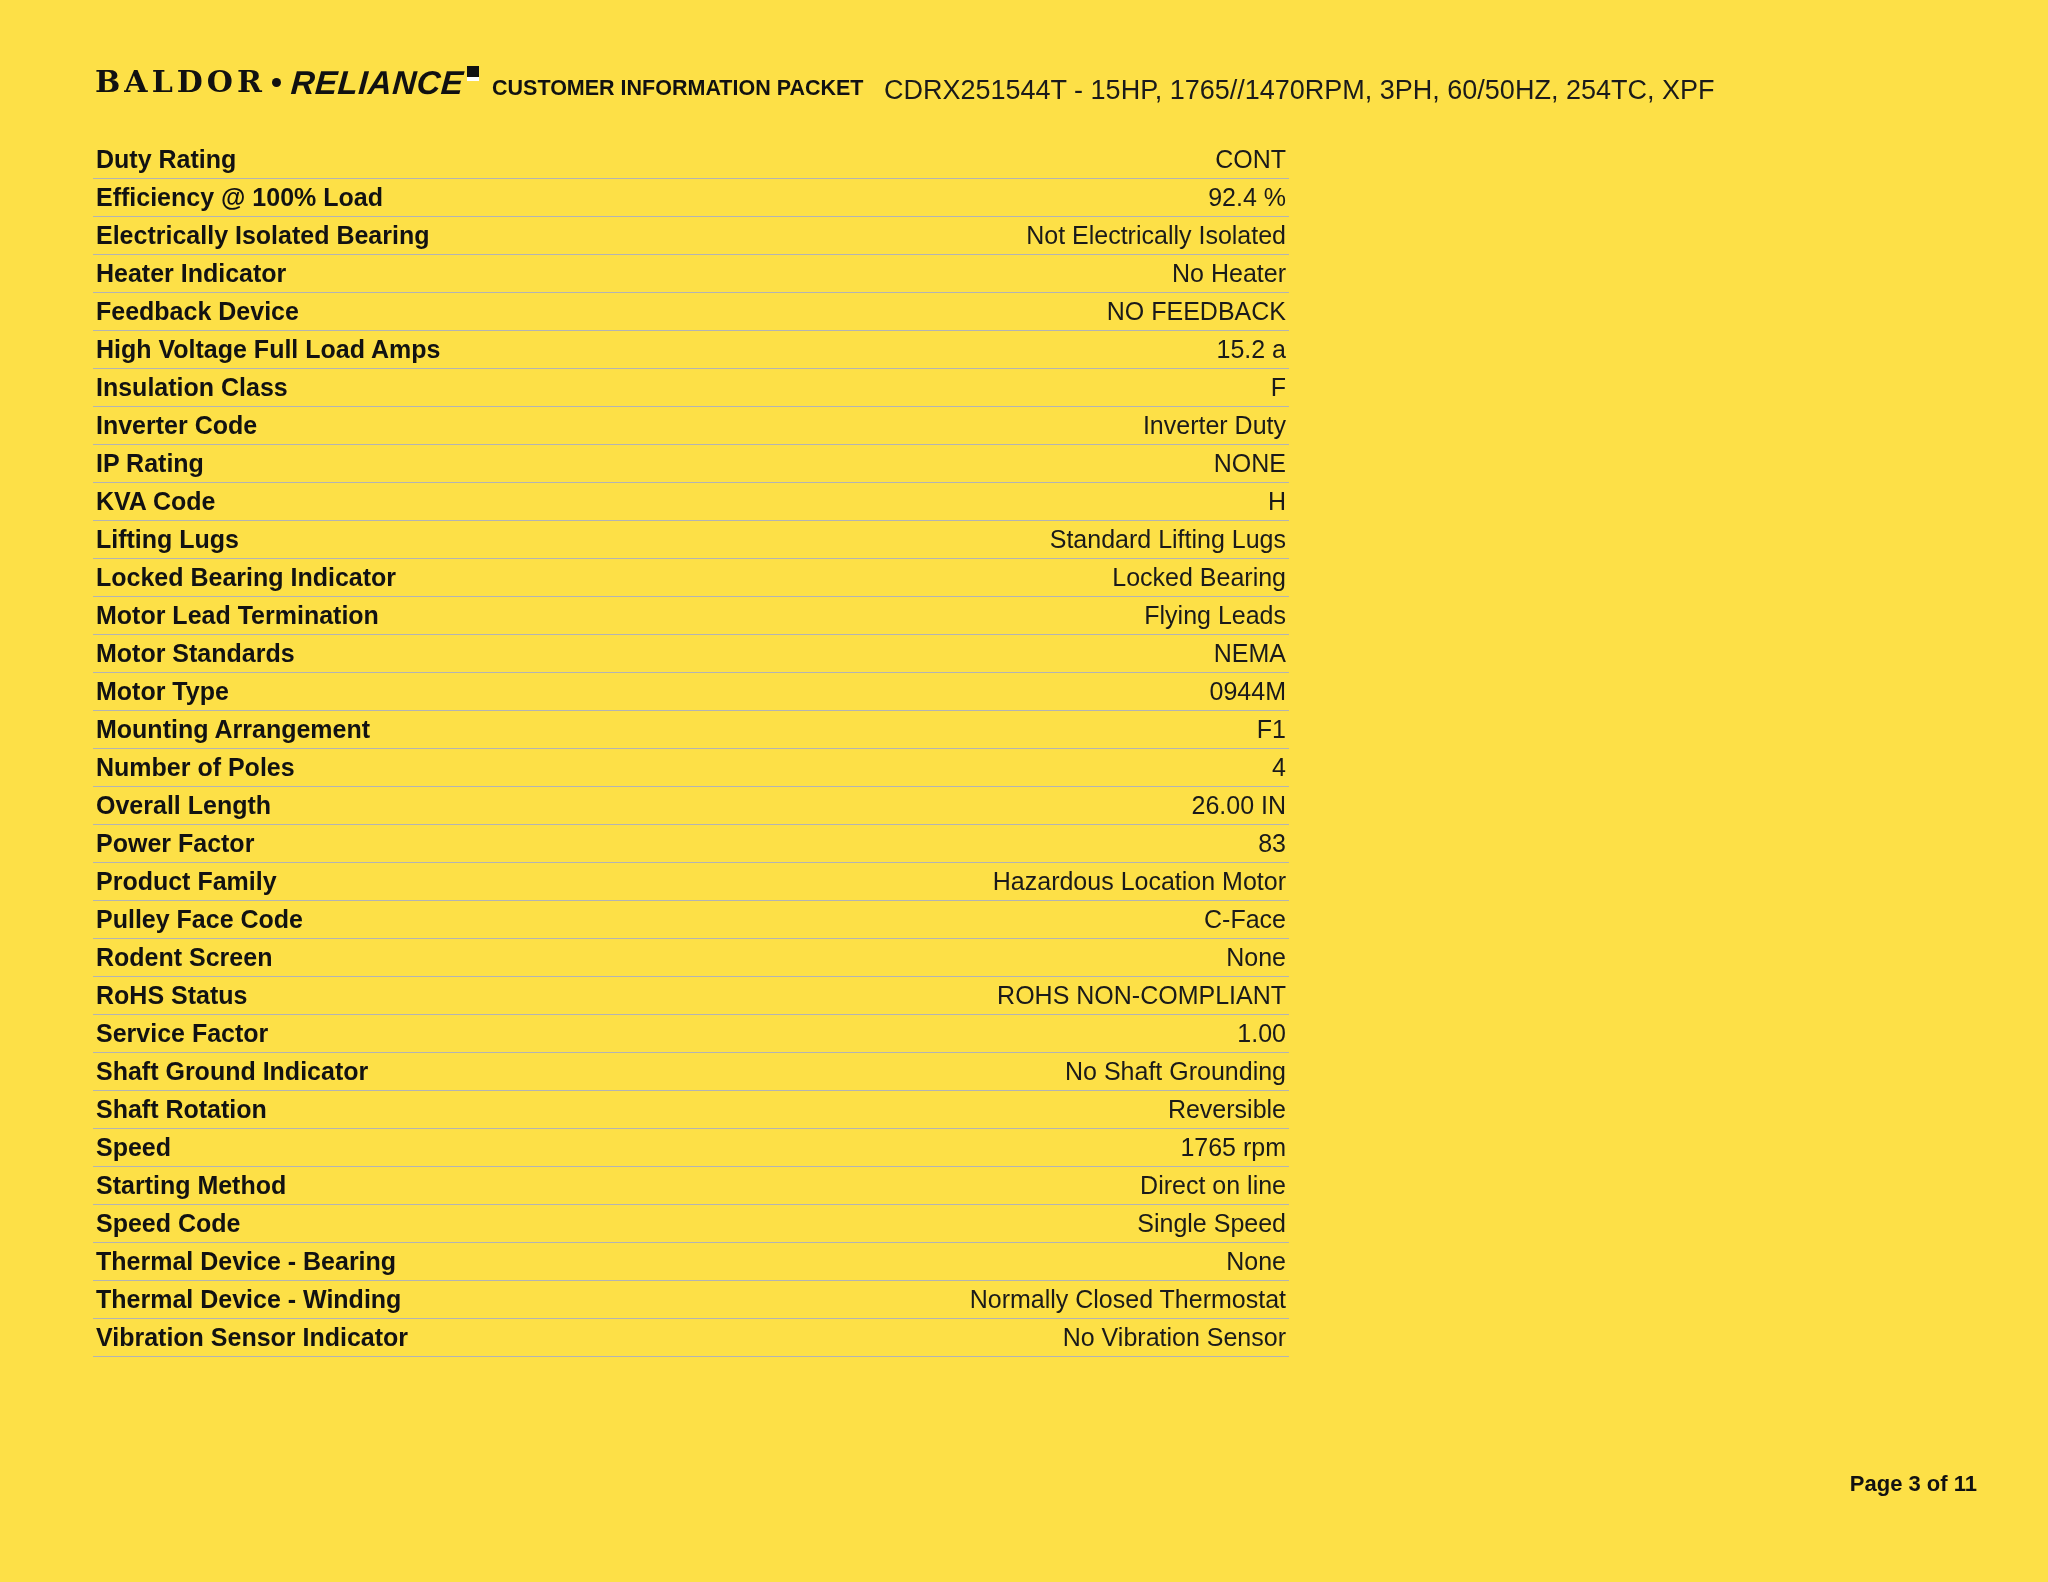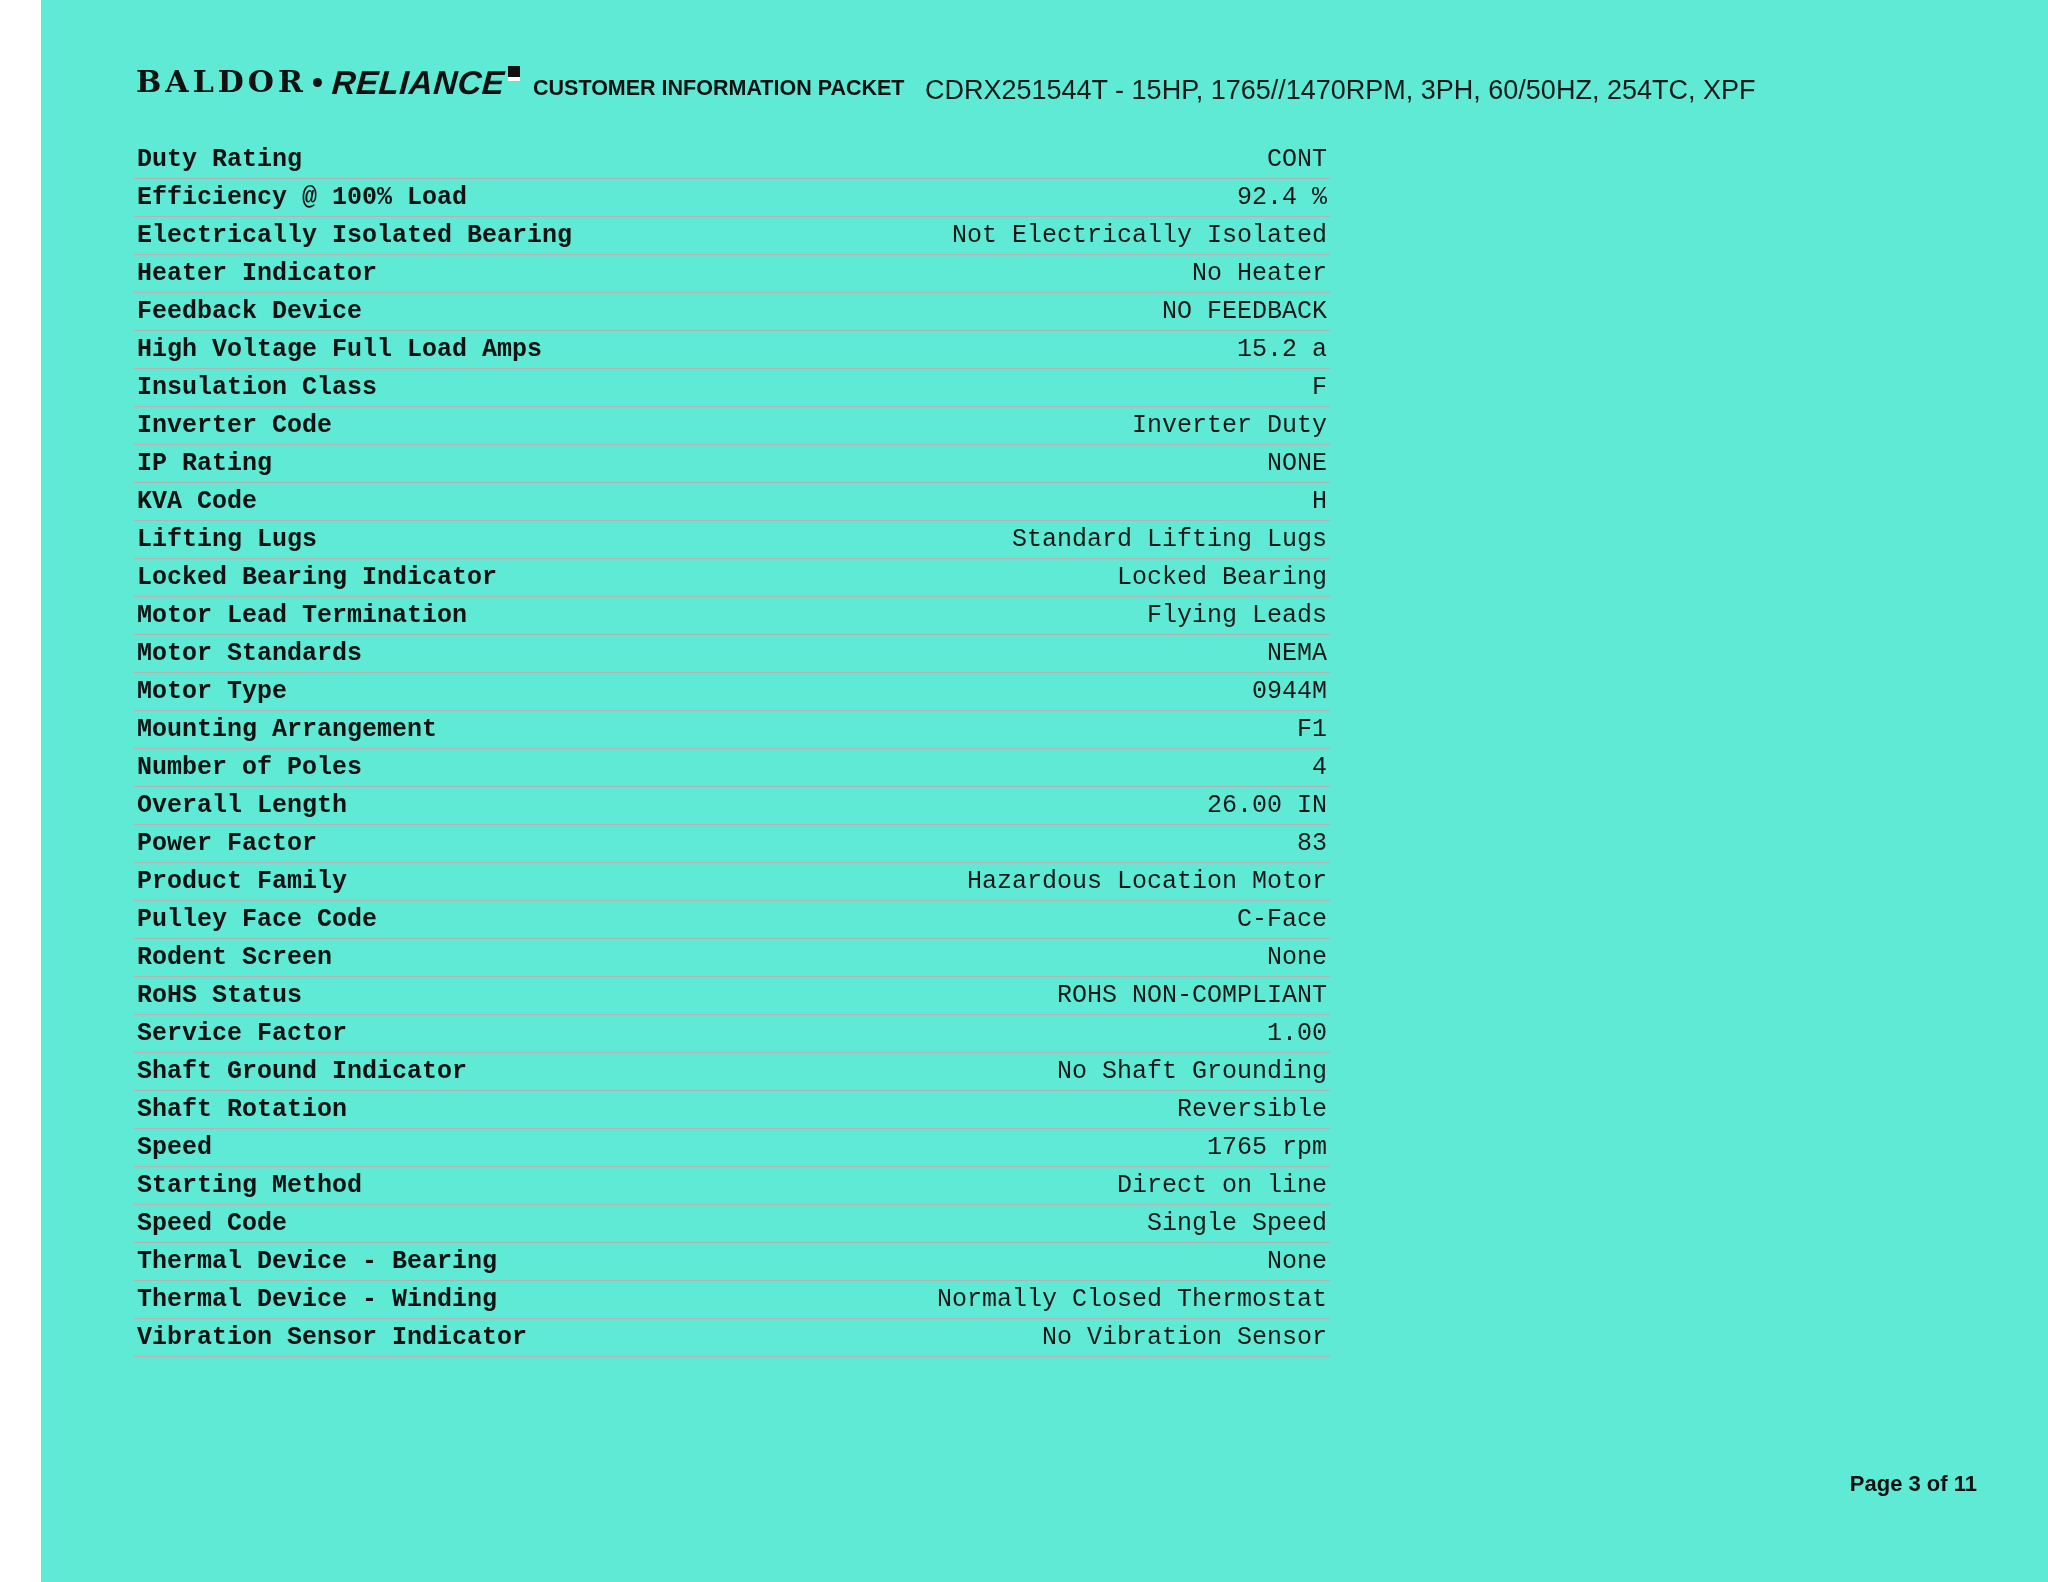--- a/index.html
+++ b/index.html
@@ -3,21 +3,21 @@
 <meta charset="utf-8">
 <style>
   * { margin:0; padding:0; box-sizing:border-box; }
   html,body { background:#ffffff; }
   body {
     width:2048px; height:1582px;
     position:relative; overflow:hidden;
     font-family:"Liberation Sans", sans-serif;
     color:#141414;
   }
-  .page { position:absolute; inset:0; background:#5eead4;margin-left:41px; }
+  .page { position:absolute; inset:0; background:#fde047; }
 
   
   .logo {
     position:absolute; left:95px; top:64px;
     display:flex; align-items:center; height:36px;
   }
   .logo-baldor {
     font-family:"DejaVu Serif", serif;
     font-weight:700; font-size:30px; letter-spacing:4px;
     color:#111111; line-height:1;
@@ -52,21 +52,20 @@
   .spec-table {
     position:absolute; left:93px; top:141px; width:1196px;
   }
   .spec-row {
     display:flex; justify-content:space-between; align-items:center;
     height:38px;
     border-bottom:1px solid #b3b3b3;
     padding:0 3px;
     font-size:25px; line-height:1;
     white-space:nowrap;
-    font-family:Liberation Mono, monospace;
   }
   .spec-label { font-weight:700; color:#121212; }
   .spec-value { font-weight:400; color:#1a1a1a; }
 
   
   .page-footer {
     position:absolute; right:71px; top:1471px;
     font-weight:700; font-size:22px; color:#111111;
   }
 </style>

